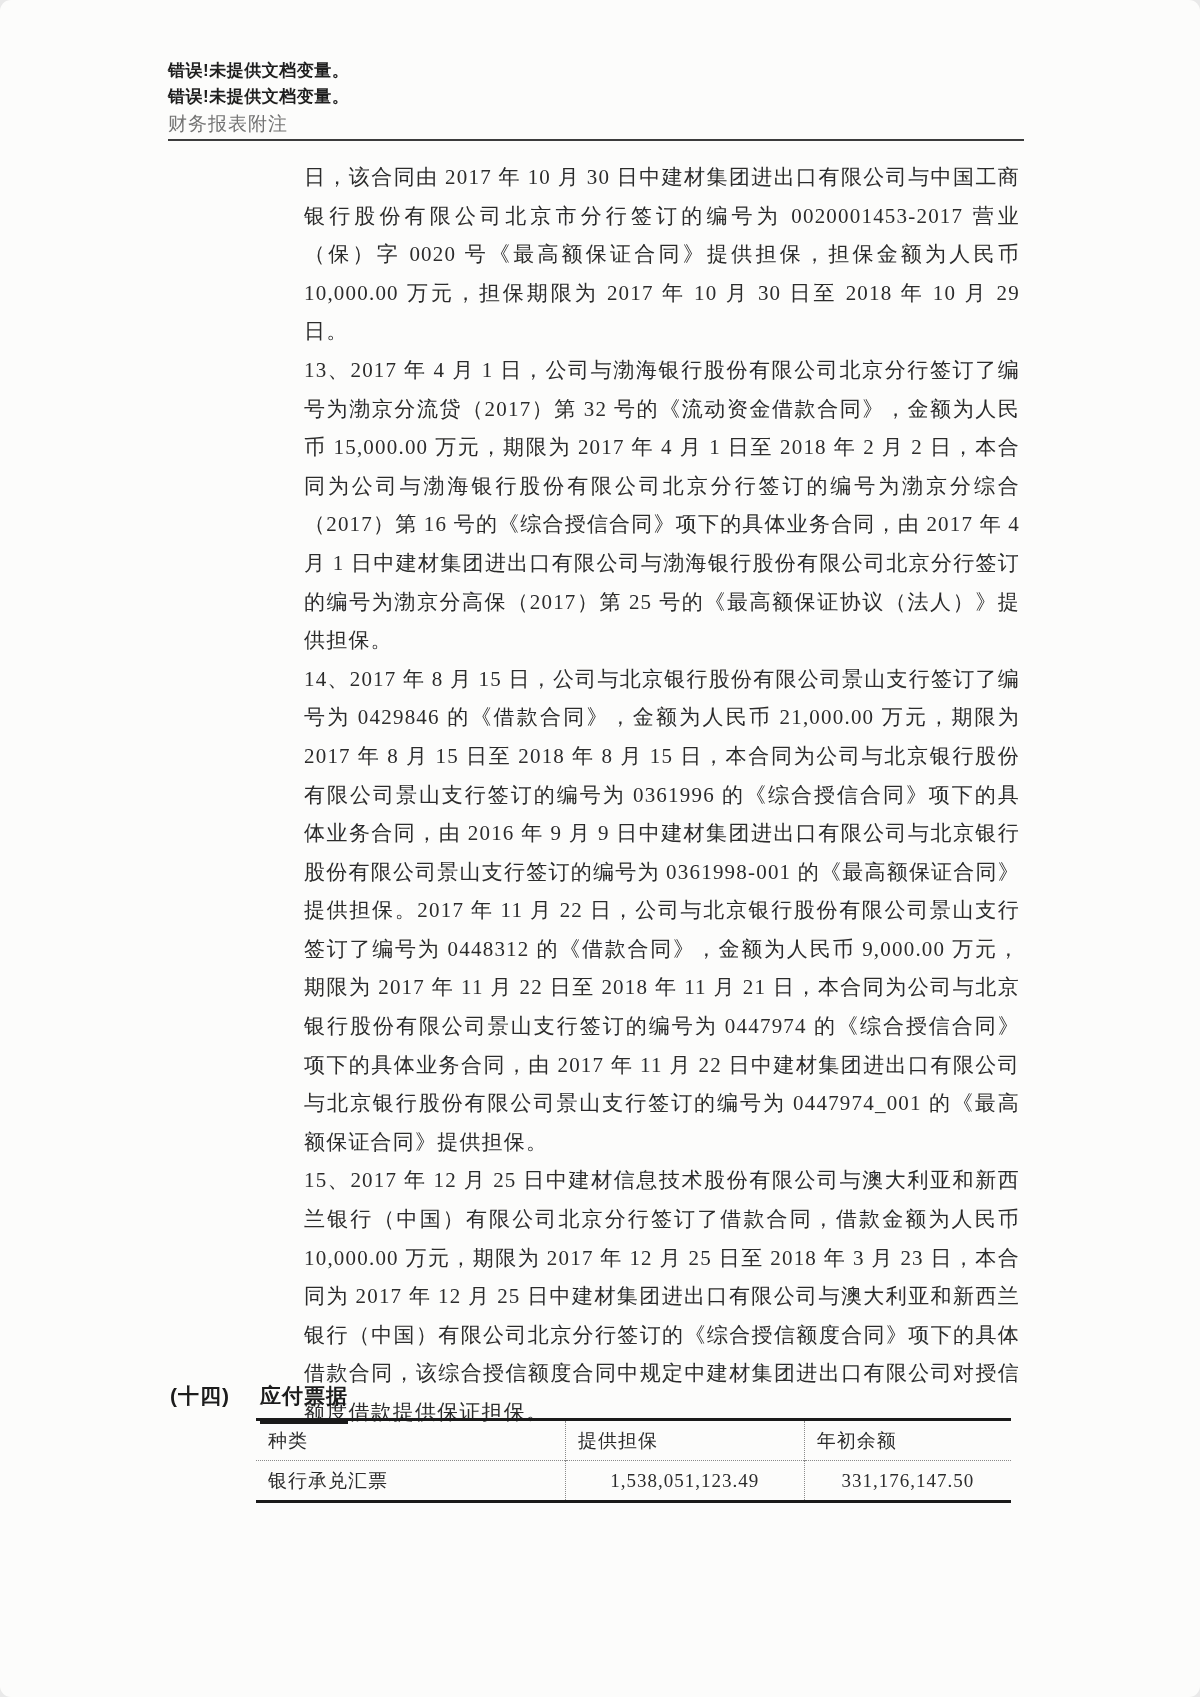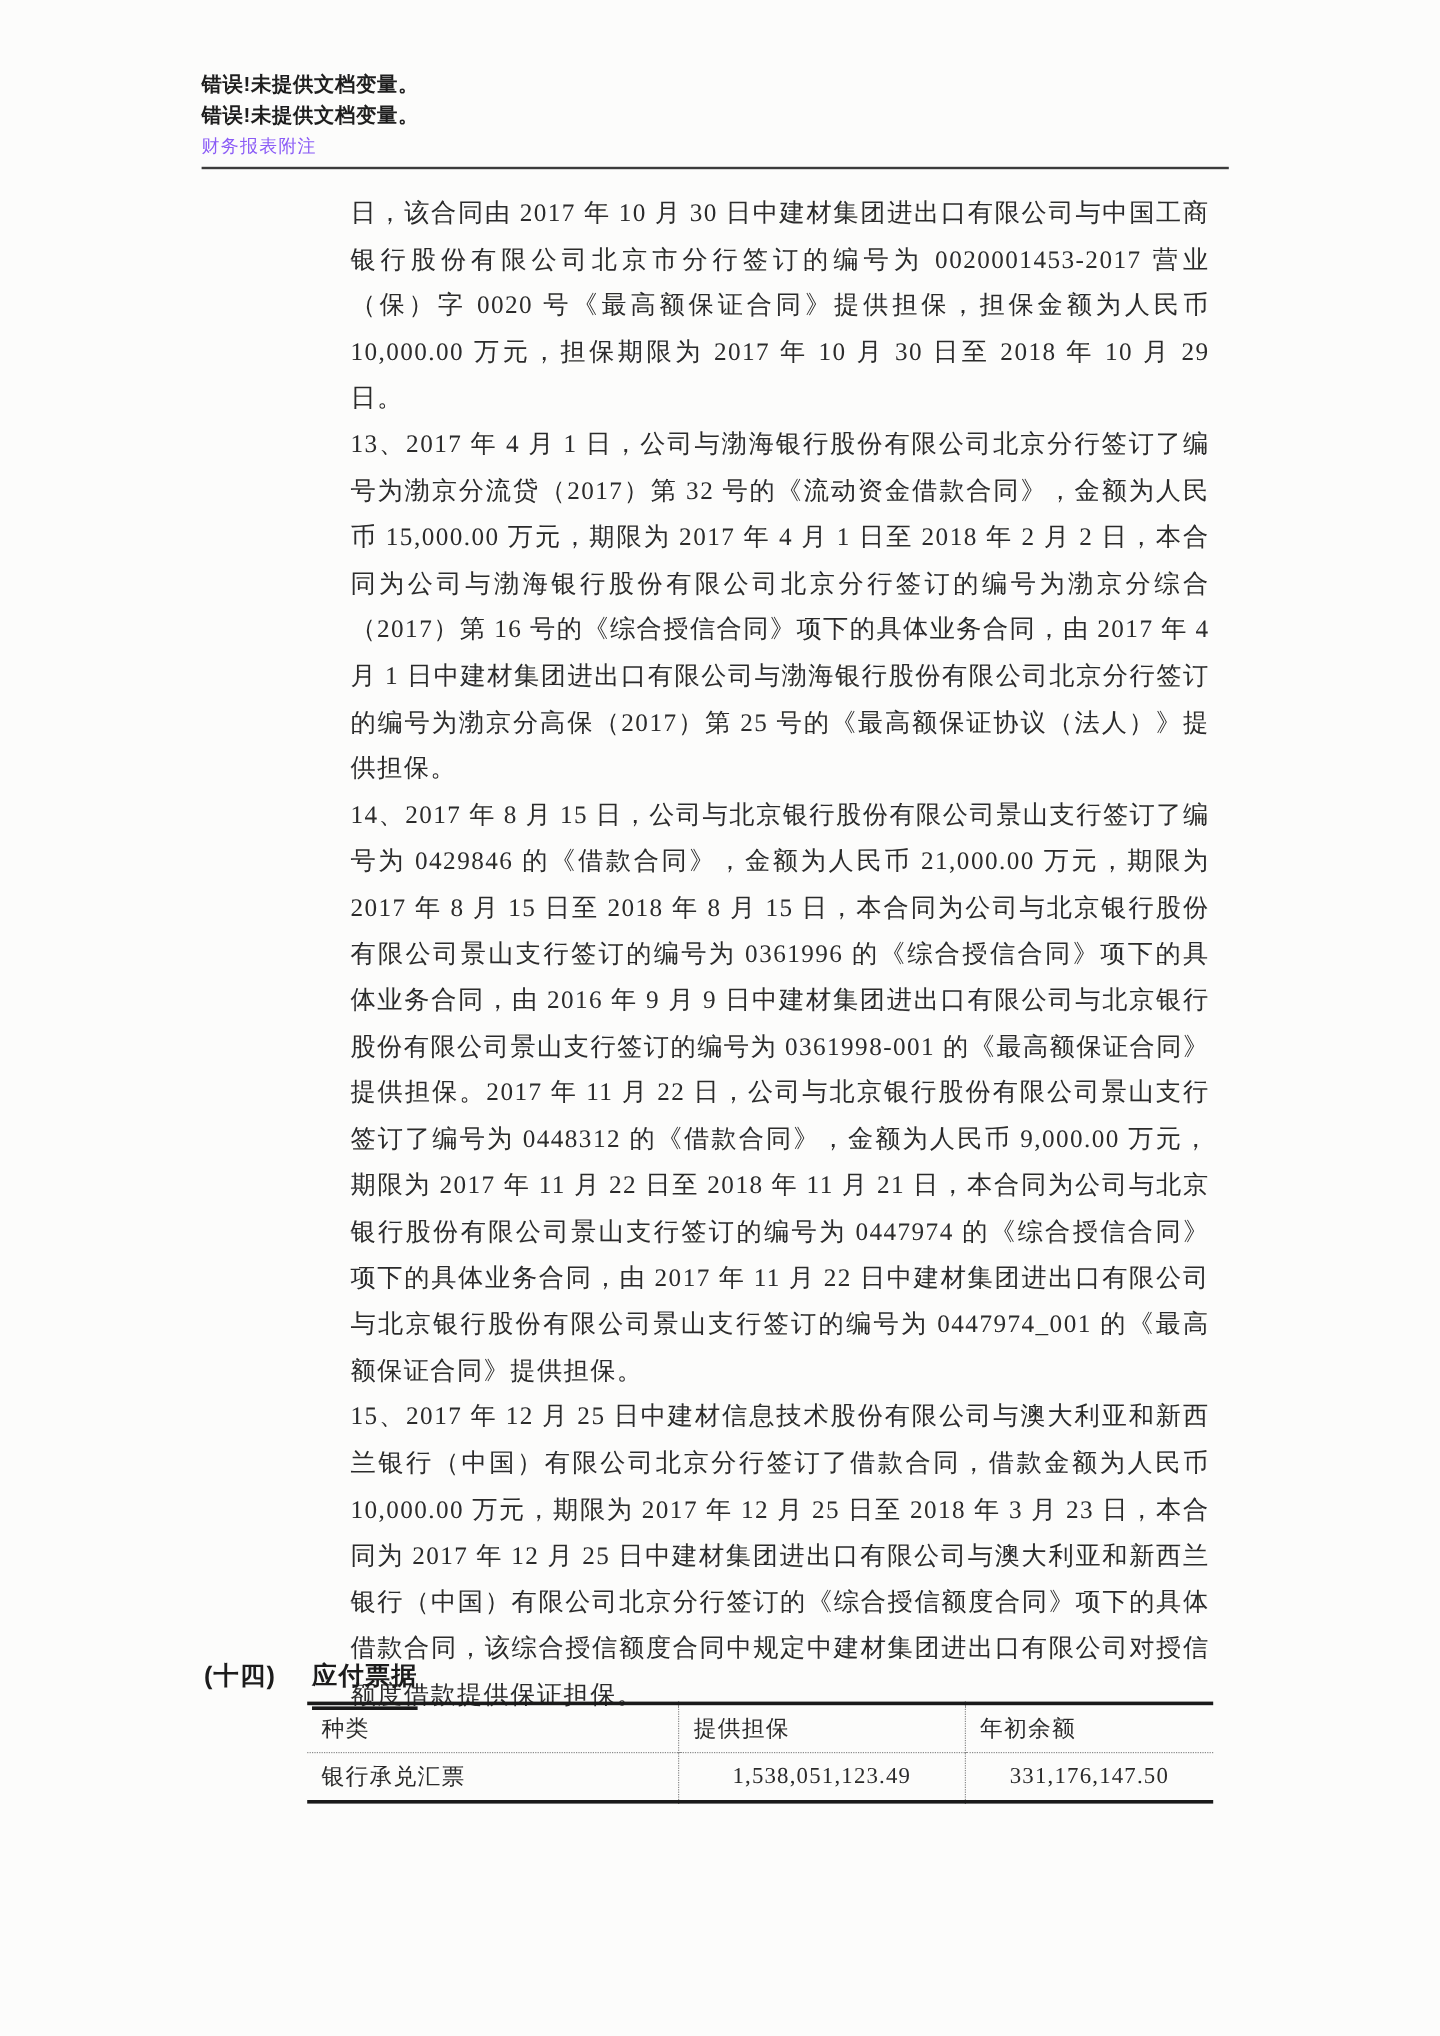--- a/index.html
+++ b/index.html
@@ -10,56 +10,57 @@
   }
   .page {
     position: relative;
     width: 1200px;
     height: 1697px;
     margin: 0 auto;
     background: #fcfcfb;
     color: #262626;
     overflow: hidden;
     box-sizing: border-box;
+    border-radius: 11px;
   }
 
   
   .hdr {
     position: absolute;
     left: 168px;
     top: 58px;
     width: 860px;
   }
   .hdr-bold {
     font-family: "Liberation Sans", "DejaVu Sans", sans-serif;
     font-weight: 700;
     font-size: 17px;
     line-height: 26px;
     color: #1e1e1e;
     letter-spacing: 0.5px;
   }
   .hdr-normal {
-    font-size: 15px;
+    font-size: 19px;
     line-height: 27px;
-    color: #8b5cf6;
+    color: #737373;
     letter-spacing: 1px;
   }
   .hdr-rule {
     position: absolute;
     left: 168px;
     top: 139px;
     width: 856px;
     height: 0;
     border-top: 2px solid #3c3c3c;
   }
 
   
   .body-text {
     position: absolute;
-    left: 292px;
+    left: 304px;
     top: 158px;
     width: 716px;
   }
   .para {
     margin: 0;
     font-size: 21px;
     line-height: 38.6px;
     letter-spacing: 1.2px;
     text-align: justify;
     color: #2b2b2b;

